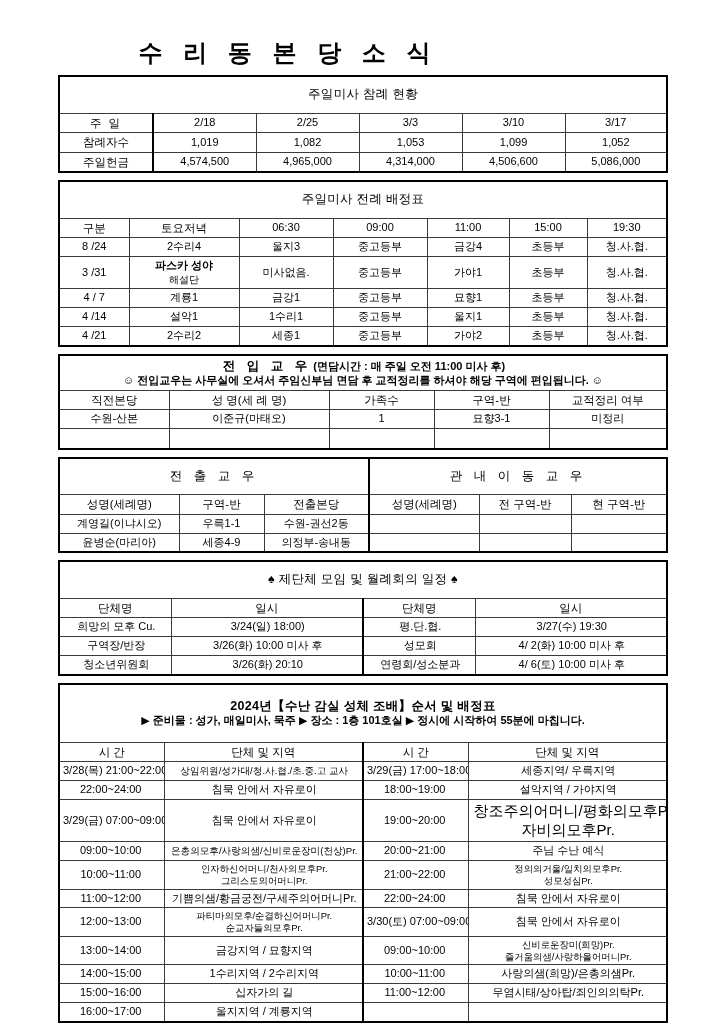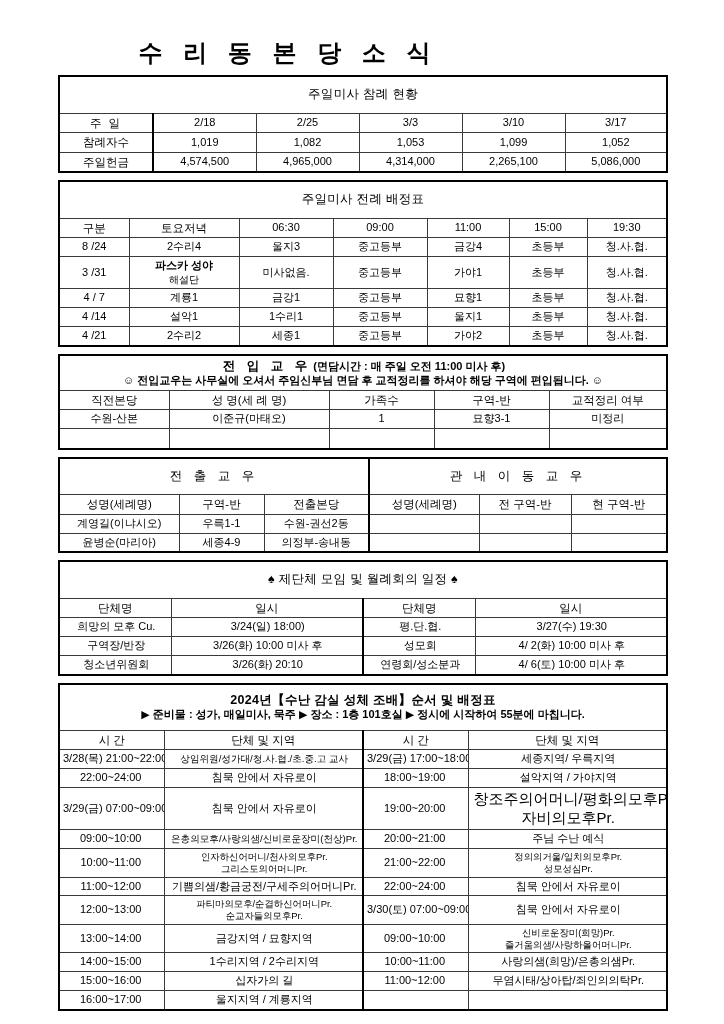--- a/index.html
+++ b/index.html
@@ -110,21 +110,21 @@
         <td>1,082</td>
         <td>1,053</td>
         <td>1,099</td>
         <td class="outer-r">1,052</td>
       </tr>
       <tr>
         <td class="hdr outer-l outer-bot">주일헌금</td>
         <td class="thick-l outer-bot">4,574,500</td>
         <td class="outer-bot">4,965,000</td>
         <td class="outer-bot">4,314,000</td>
-        <td class="outer-bot">2,265,100</td>
+        <td class="outer-bot">4,506,600</td>
         <td class="outer-r outer-bot">5,086,000</td>
       </tr>
     </tbody>
   </table>
 
   <div class="gap-s"></div>
 
   <table class="t">
     <colgroup>
       <col style="width:70px">
@@ -334,21 +334,21 @@
 
   <table class="t">
     <colgroup>
       <col style="width:105px">
         <col style="width:199px">
       <col style="width:105px">
         <col style="width:199px">
     </colgroup>
     <tbody>
       <tr>
-        <td colspan="4" class="outer-top outer-l outer-r" style="padding:8px 2px">
+        <td colspan="4" class="outer-top outer-l outer-r" style="padding:14px 2px">
           <div class="sec-title" style="padding:0 !important;">2024년【수난 감실 성체 조배】순서 및 배정표</div>
           <div class="sub-note">▶ 준비물 : 성가, 매일미사, 묵주 ▶ 장소 : 1층 101호실 ▶ 정시에 시작하여 55분에 마칩니다.</div>
         </td>
       </tr>
       <tr>
         <td class="hdr outer-l">시 간</td>
         <td class="hdr">단체 및 지역</td>
         <td class="hdr thick-l">시 간</td>
         <td class="hdr outer-r">단체 및 지역</td>
       </tr>

